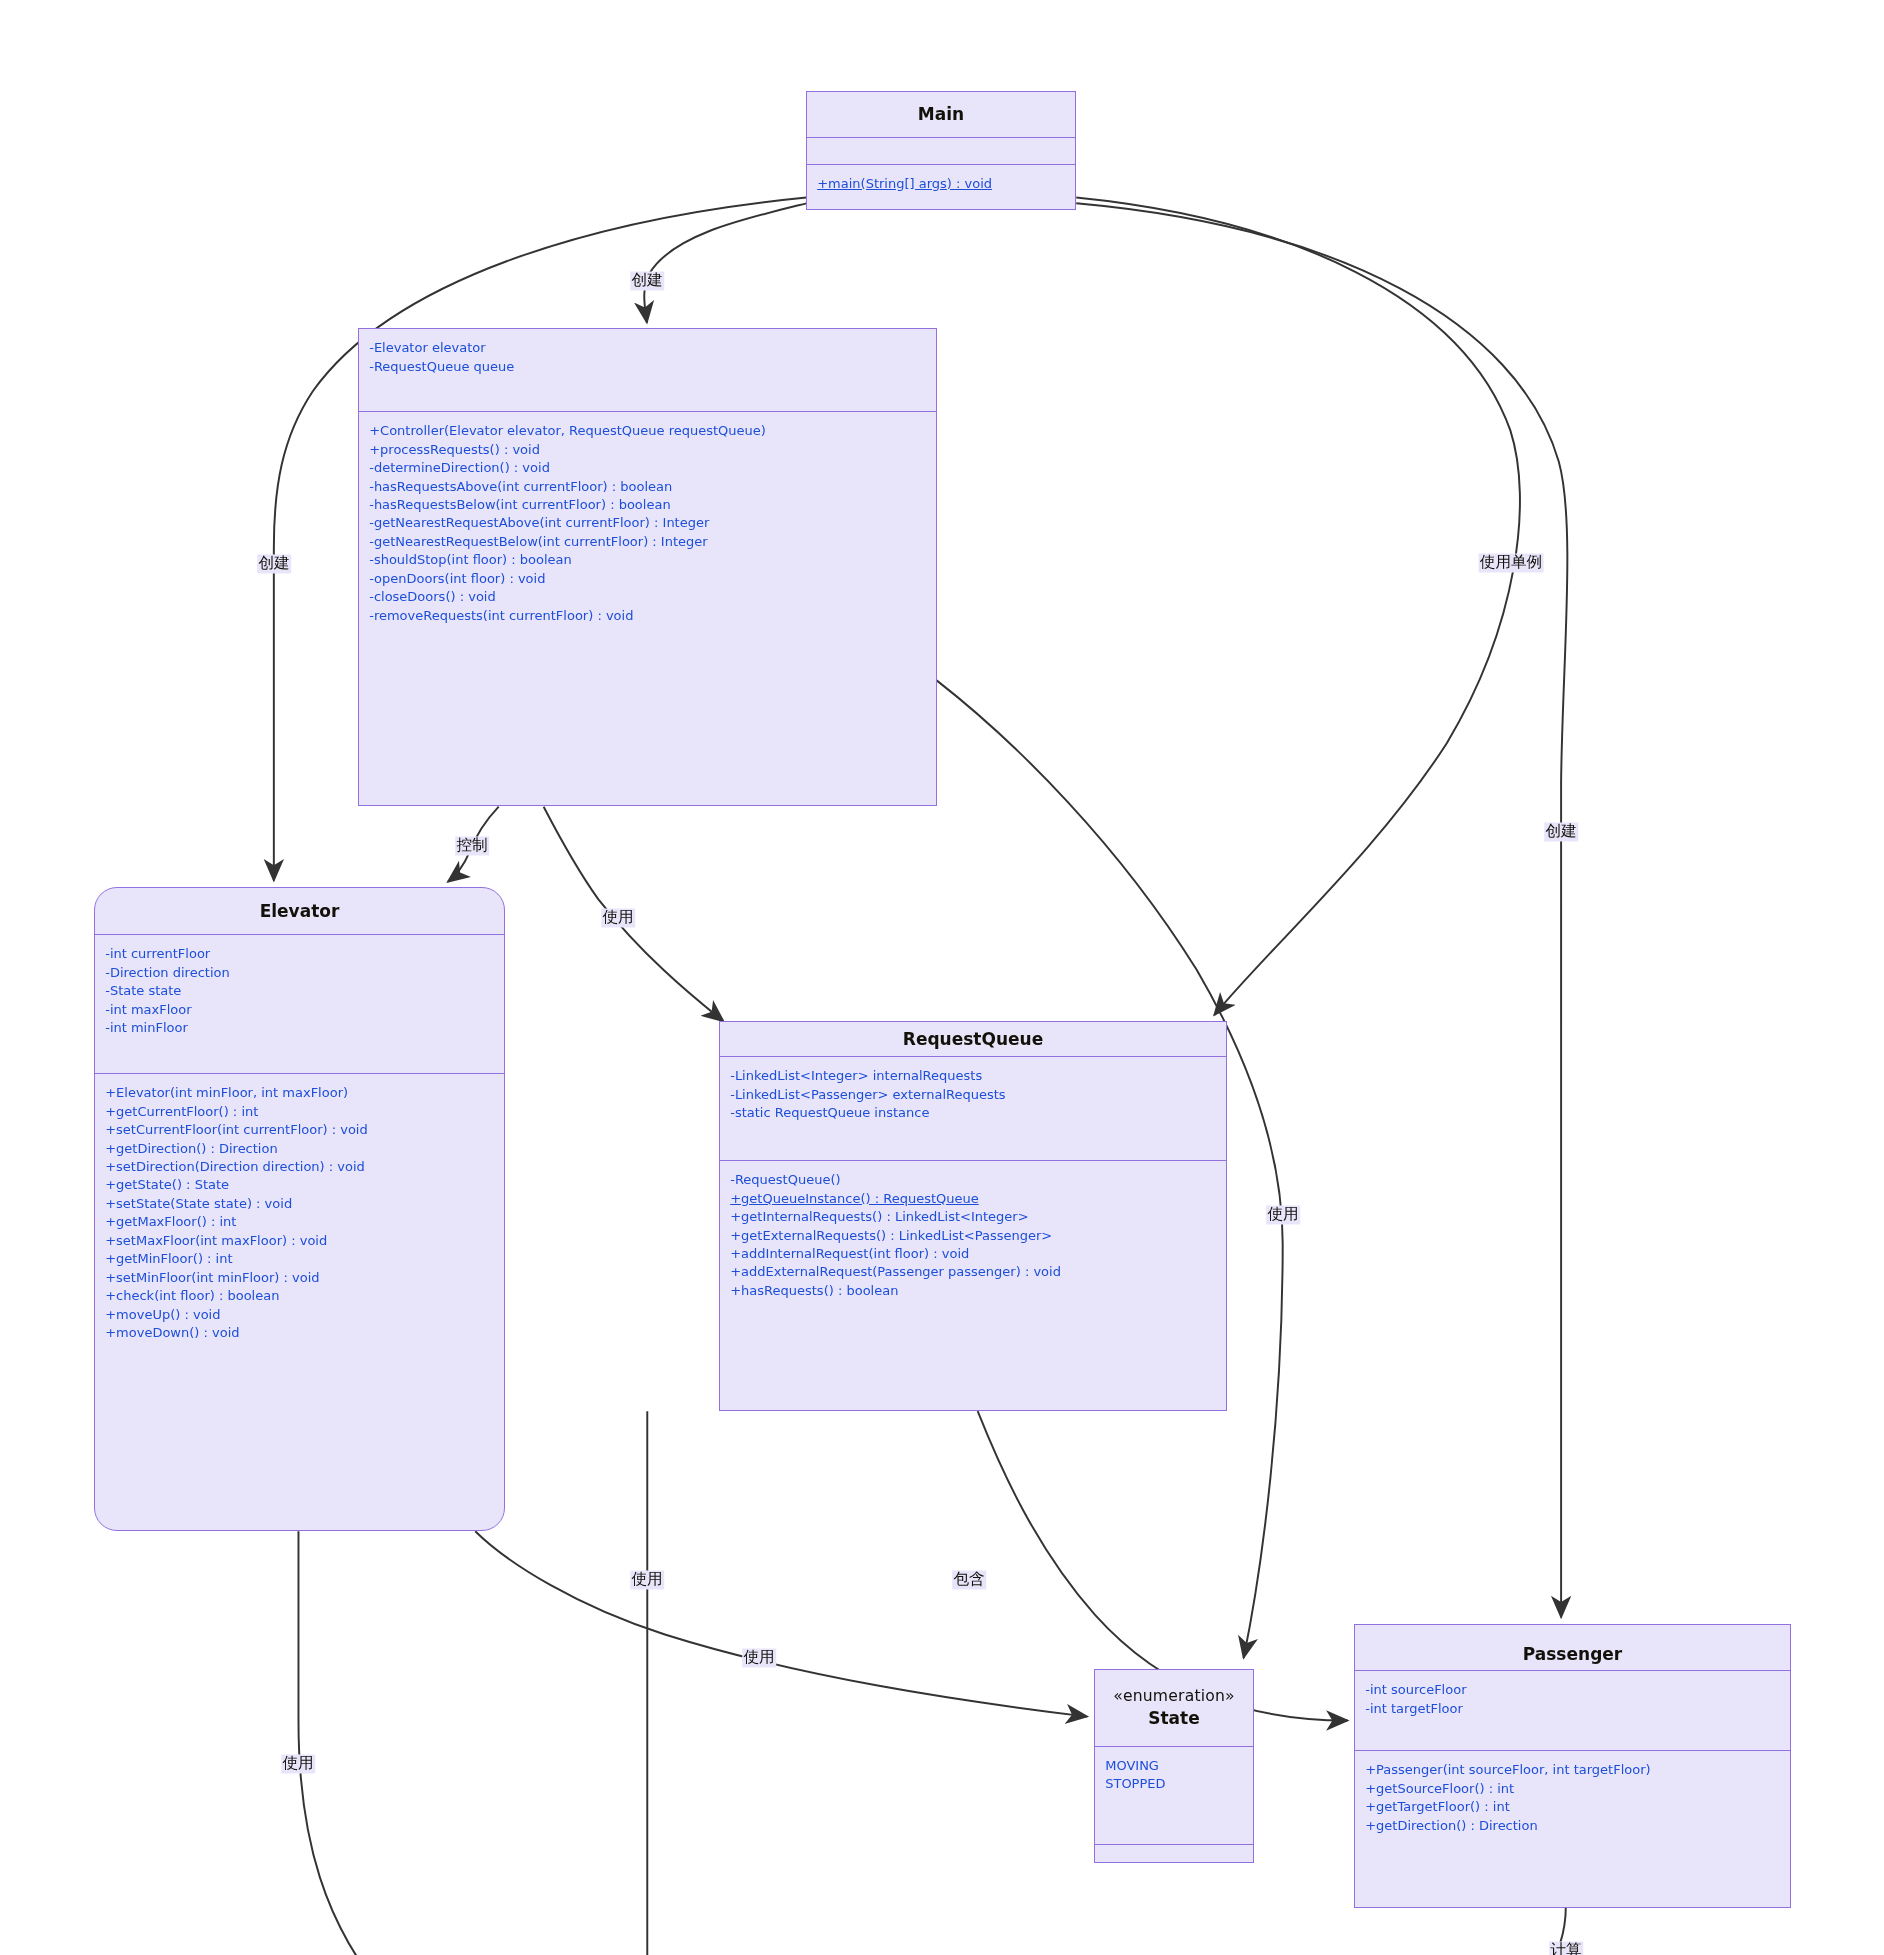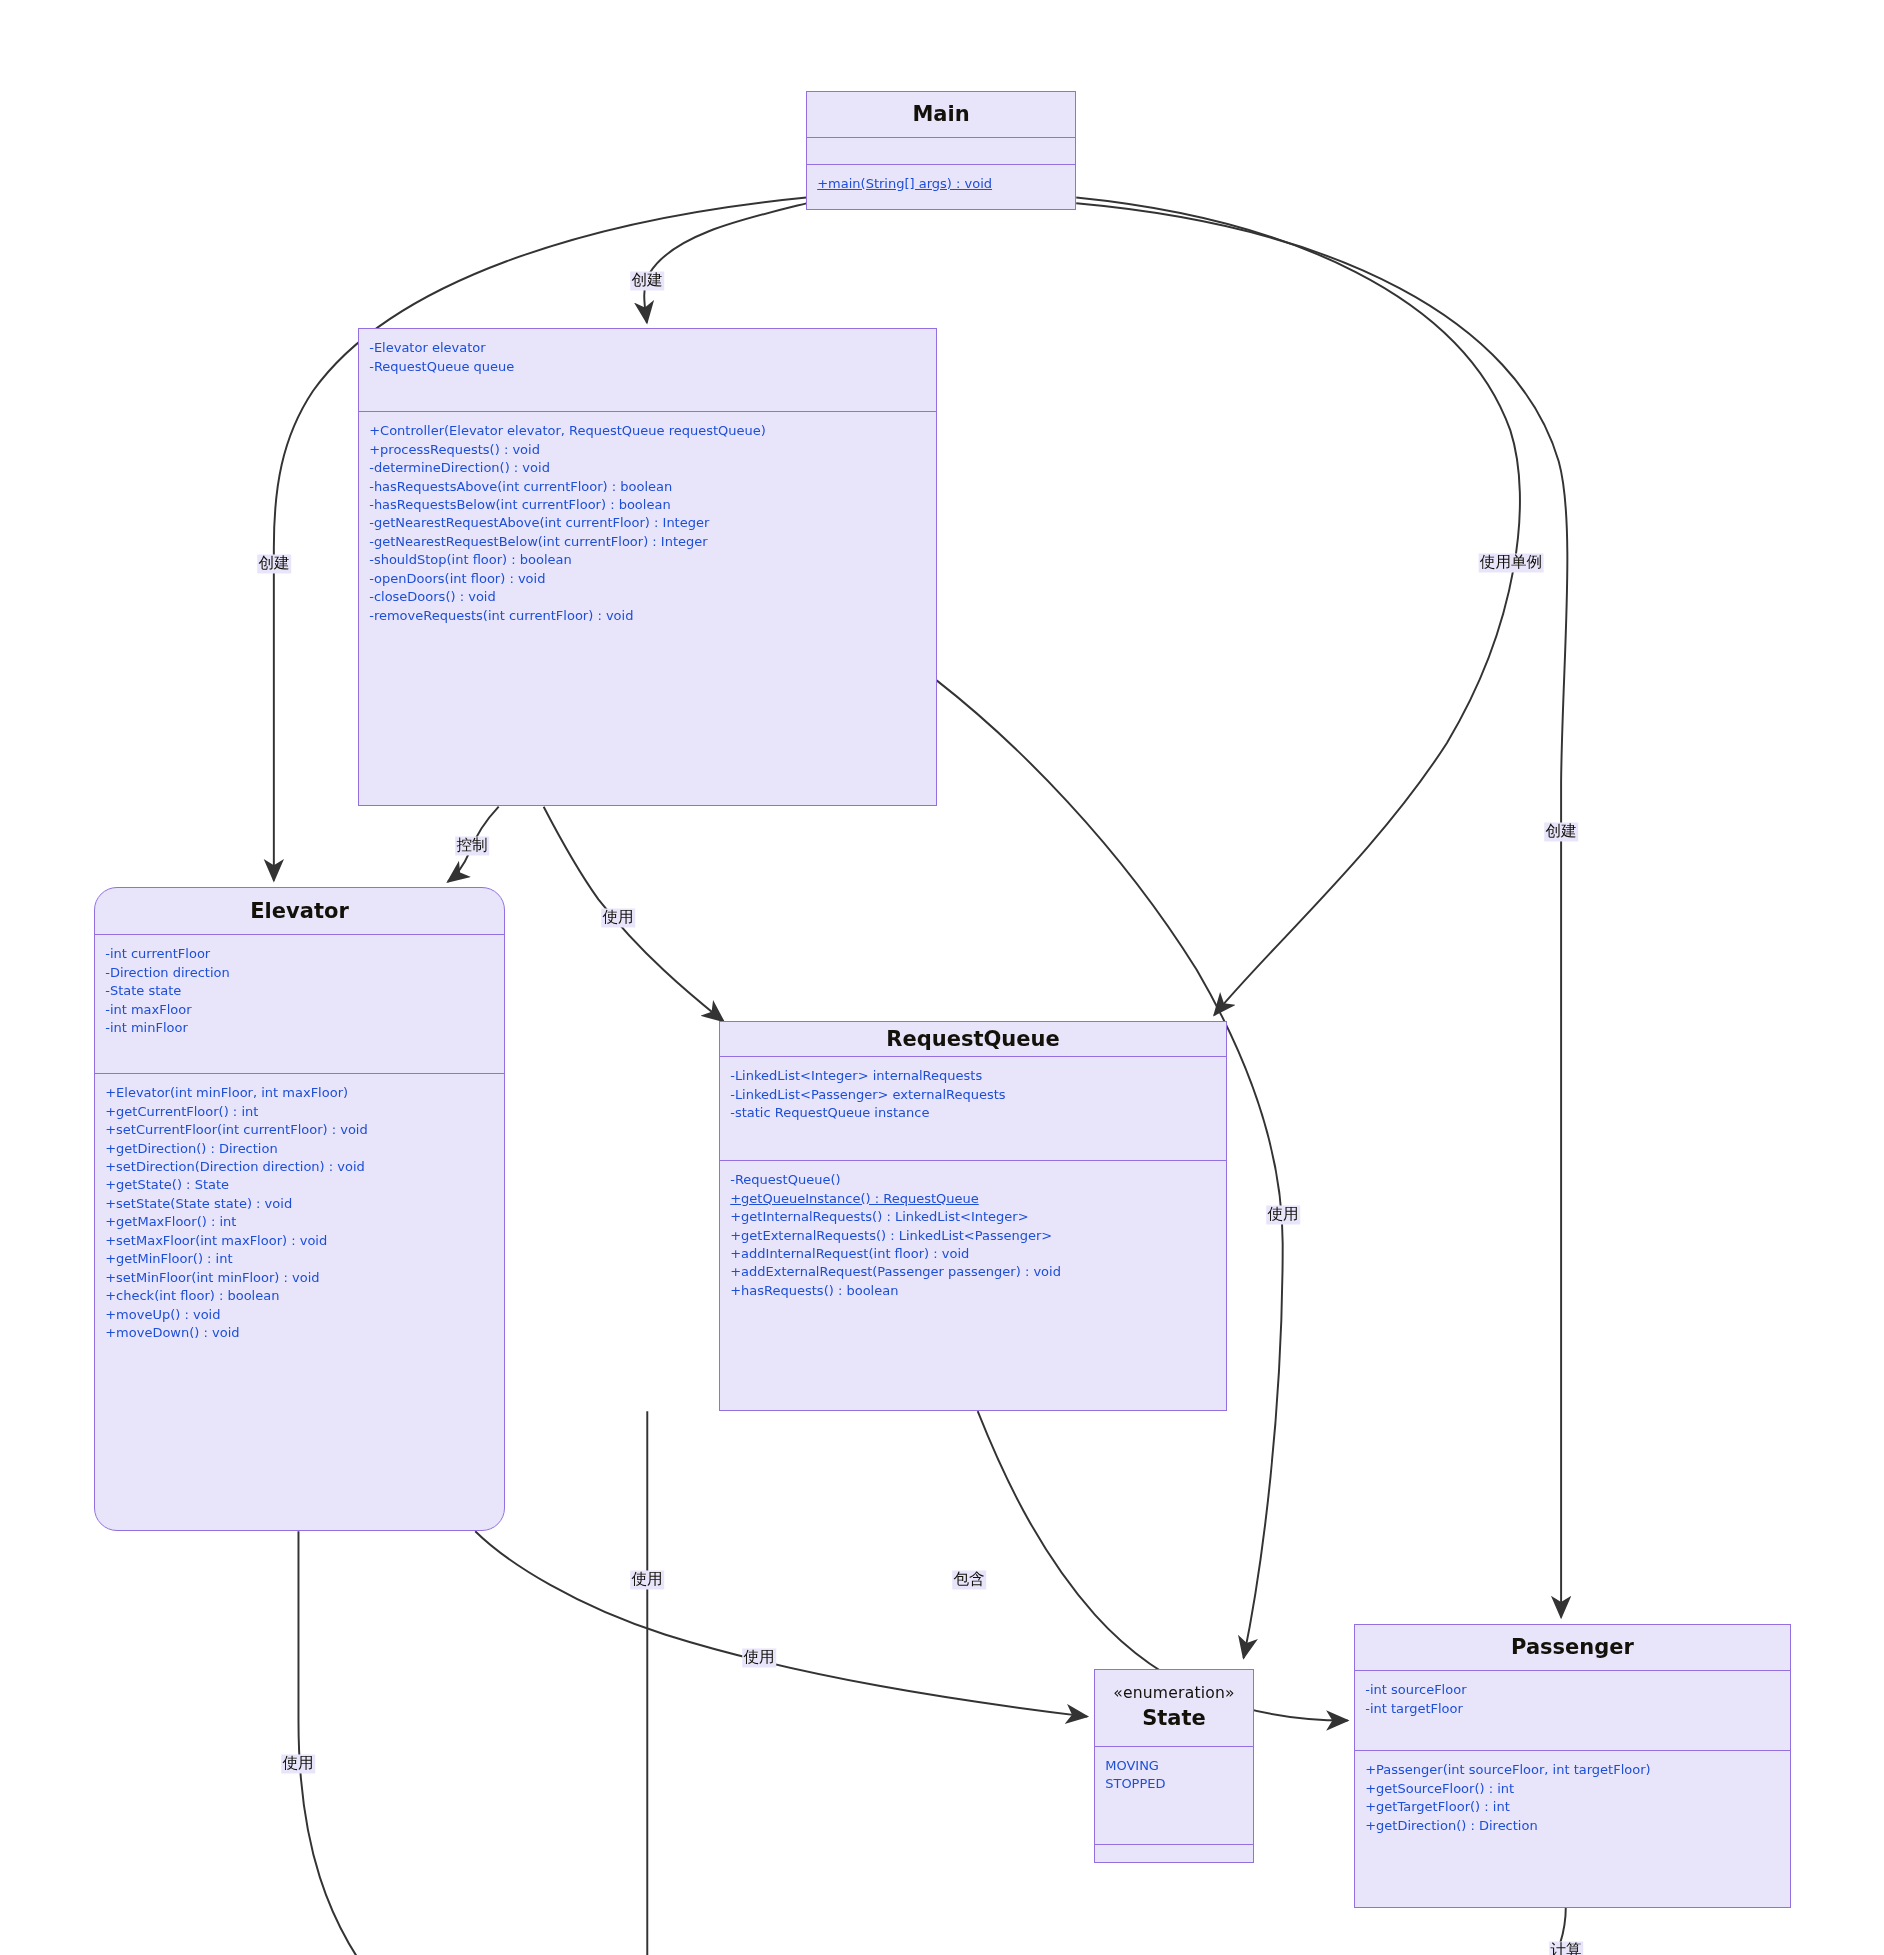--- a/index.html
+++ b/index.html
@@ -41,21 +41,21 @@
     border-bottom: 1.2px solid #9370e0;
     padding: 3.9px 0;
   }
   .cls-stereo {
     font-size: 15.6px;
     color: #14110a;
     line-height: 1.35;
     letter-spacing: 0.2px;
   }
   .cls-title {
-    font-size: 21px;
+    font-size: 17px;
     font-weight: bold;
     color: #14110a;
     line-height: 1.35;
   }
   .cls-sect {
     box-sizing: border-box;
     padding: 10.2px 10.2px 8.6px 10.2px;
     border-bottom: 1.2px solid #9370e0;
   }
   .cls-sect.last { border-bottom: none; }
@@ -187,21 +187,21 @@
           <div class="member">-RequestQueue()</div>
           <div class="member static">+getQueueInstance() : RequestQueue</div>
           <div class="member">+getInternalRequests() : LinkedList&lt;Integer&gt;</div>
           <div class="member">+getExternalRequests() : LinkedList&lt;Passenger&gt;</div>
           <div class="member">+addInternalRequest(int floor) : void</div>
           <div class="member">+addExternalRequest(Passenger passenger) : void</div>
           <div class="member">+hasRequests() : boolean</div>
         </div>
       </div>
       <div class="uml-class" style="left: 1354px; top: 1624px; width: 437px; height: 284px;">
-        <div class="cls-head" style="height: 46px;">
+        <div class="cls-head" style="height: 46px; justify-content: flex-end;">
           <div class="cls-title">Passenger</div>
         </div>
         <div class="cls-sect" style="height: 80px;">
           <div class="member">-int sourceFloor</div>
           <div class="member">-int targetFloor</div>
         </div>
         <div class="cls-sect last" style="flex: 1 1 auto;">
           <div class="member">+Passenger(int sourceFloor, int targetFloor)</div>
           <div class="member">+getSourceFloor() : int</div>
           <div class="member">+getTargetFloor() : int</div>

